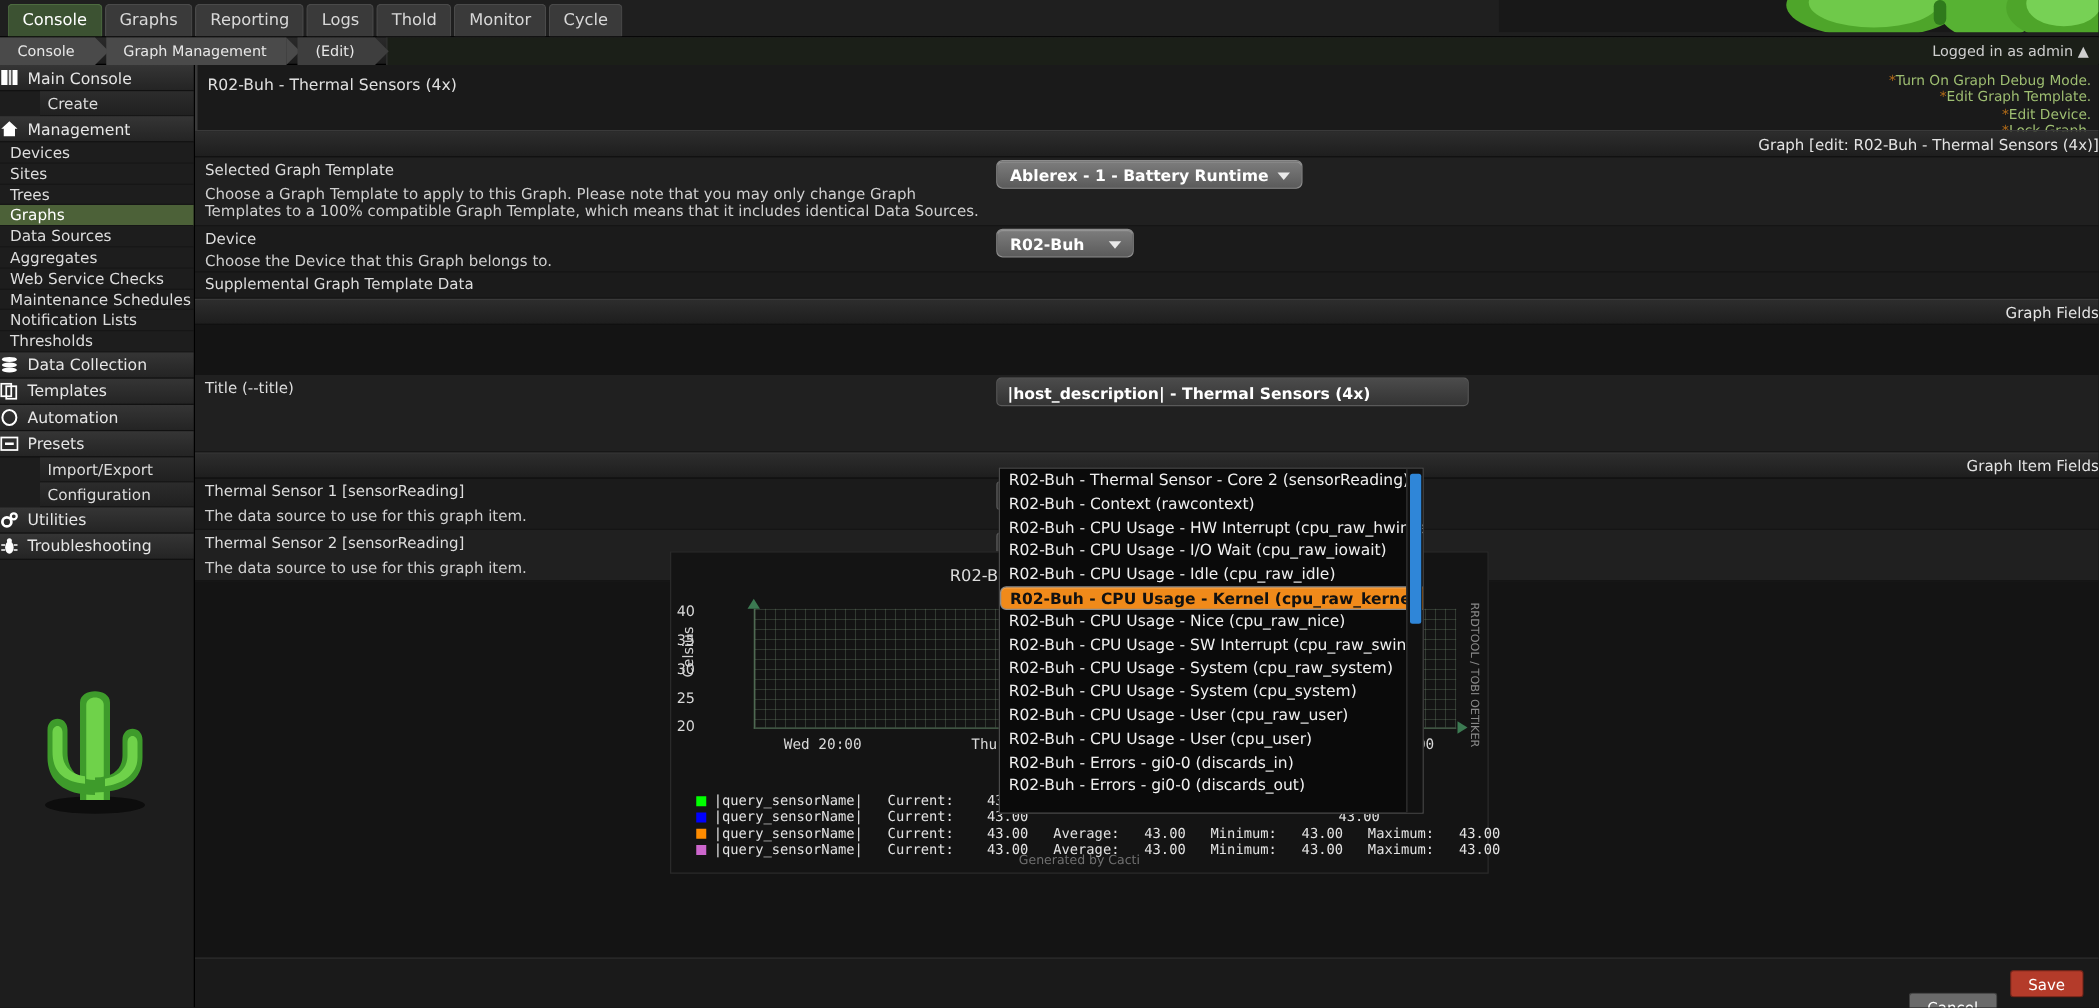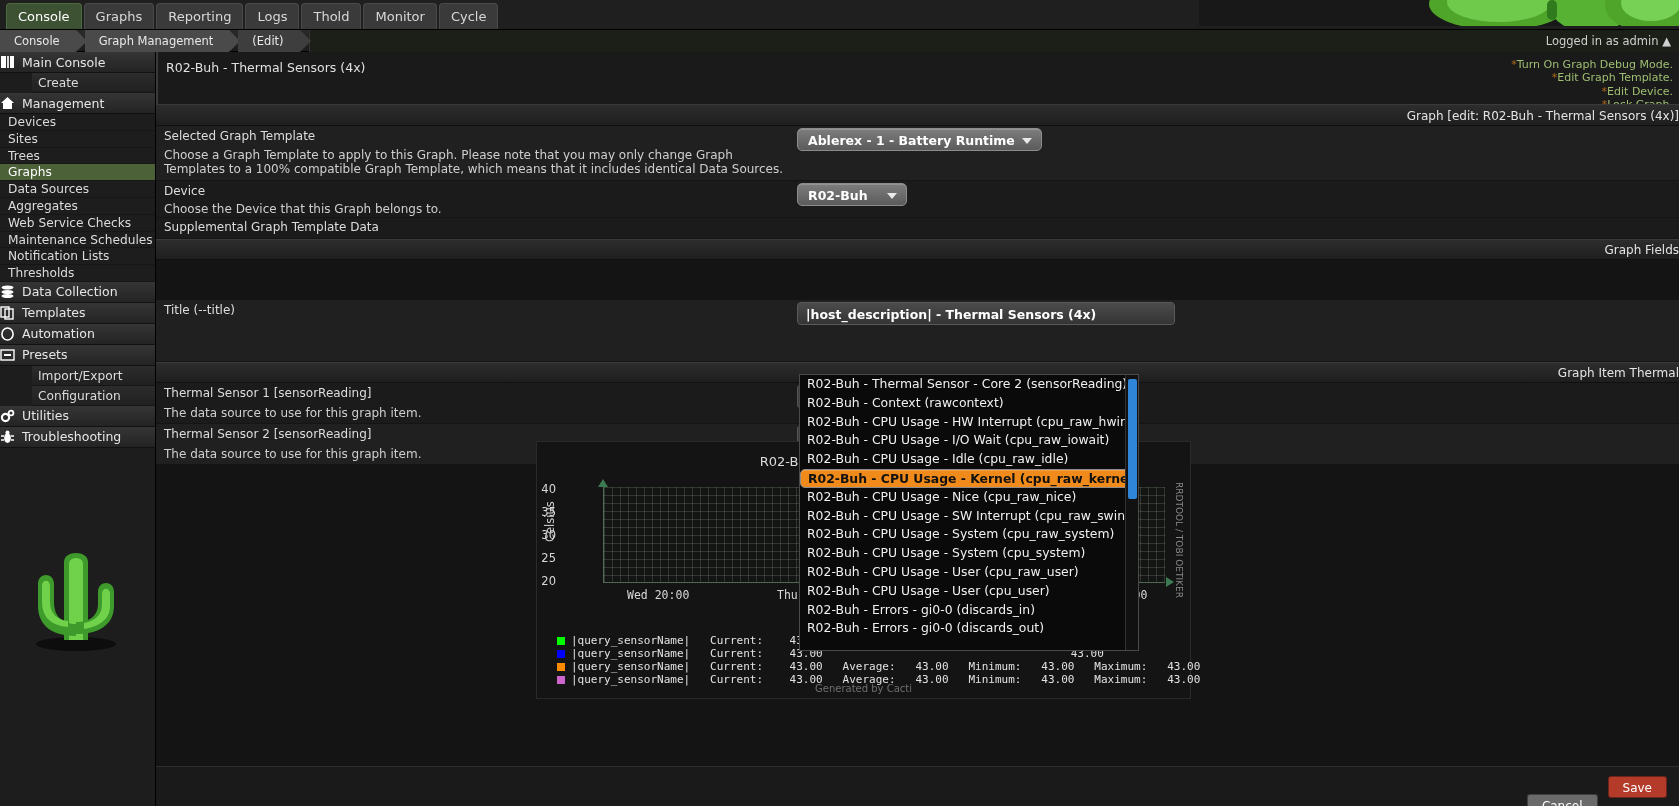--- a/index.html
+++ b/index.html
@@ -443,21 +443,21 @@
       </div>
 
       <div class="row alt" style="height:62px;margin-top:40px;">
         <div class="rowlabel">Title (--title)</div>
         <div class="txtinput" style="left:641px;top:2px;width:378px;">
           <span>|host_description| - Thermal Sensors (4x)</span>
         </div>
       </div>
 
       <div class="secbar">
-        <span>Graph Item Thermal</span>
+        <span>Graph Item Fields</span>
       </div>
 
       <div class="row" style="height:41px;">
         <div class="rowlabel">Thermal Sensor 1 [sensorReading]</div>
         <div class="rowdesc" style="position:absolute;left:0;top:19px;">The data source to use for this graph item.</div>
         <div class="sel flat" style="left:641px;top:2px;width:298px;">
           <span>R02-Buh - Thermal Sensor - Core 2 (sensorReading)</span>
           <span class="caret"></span>
         </div>
       </div>

